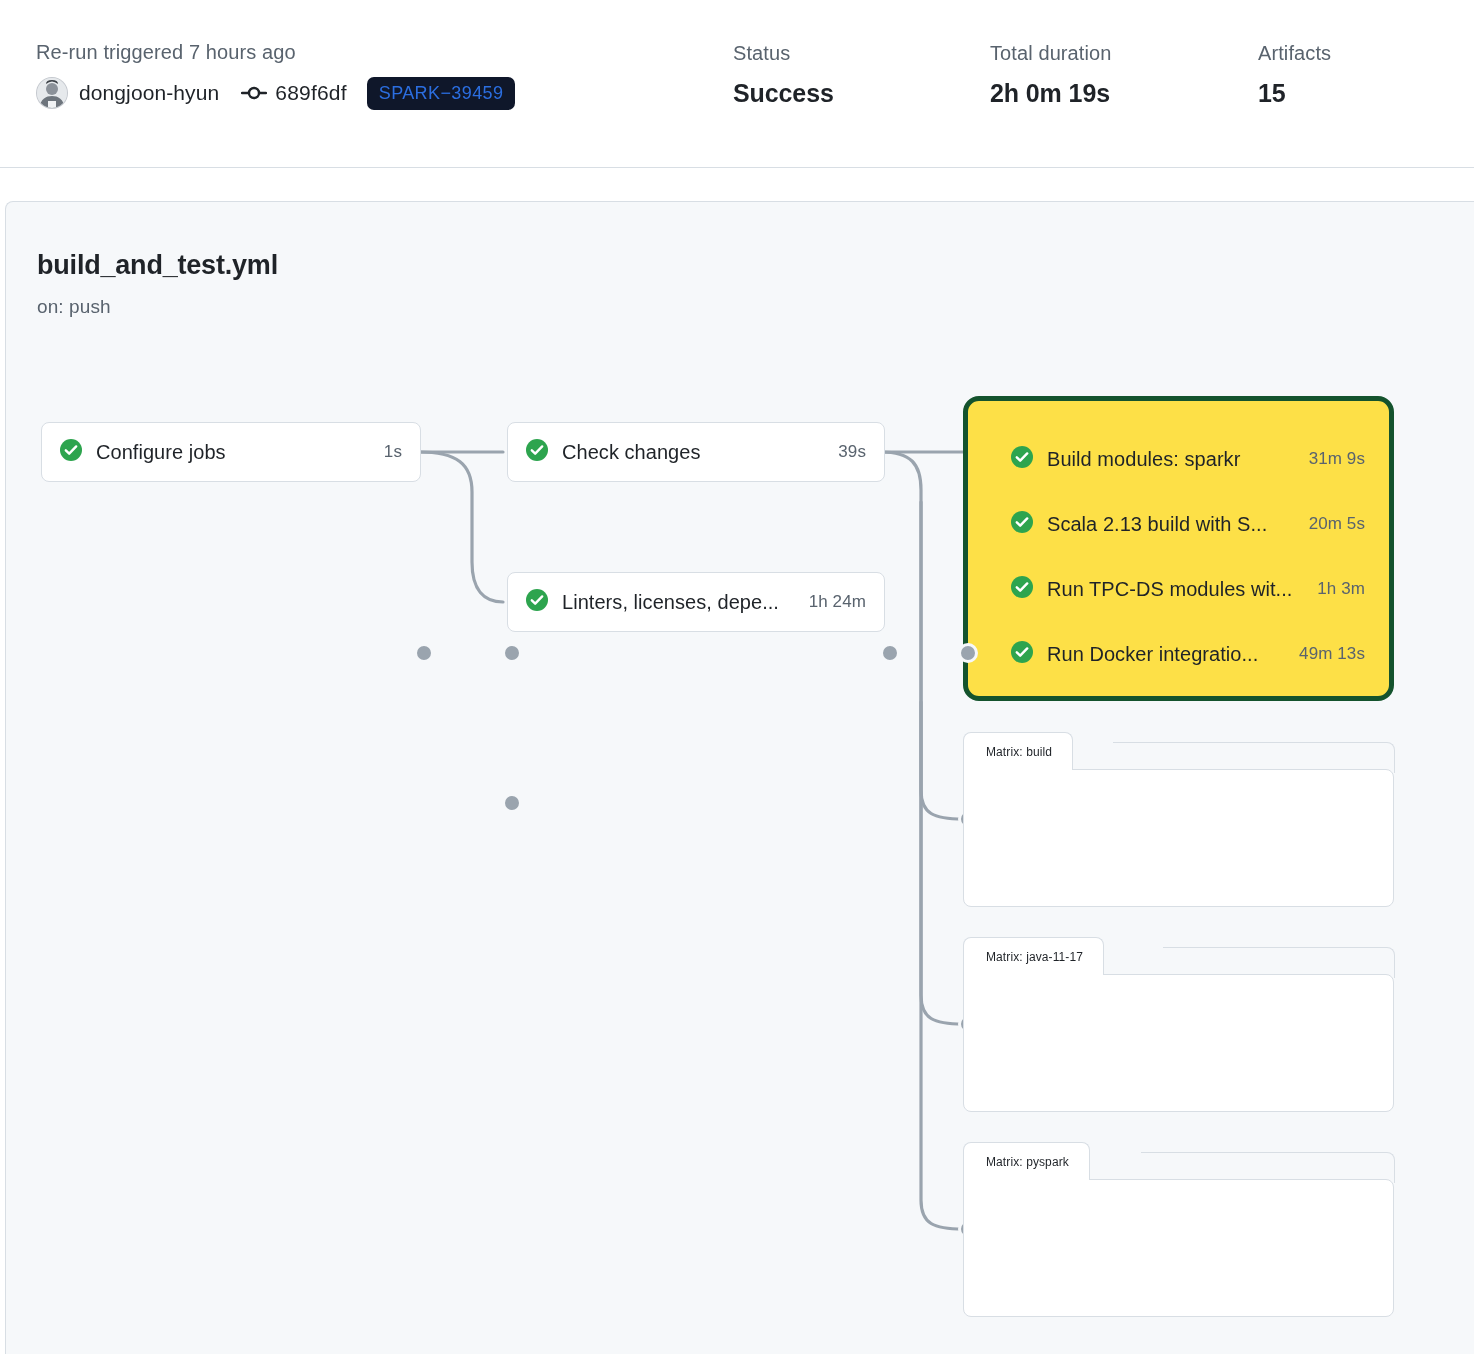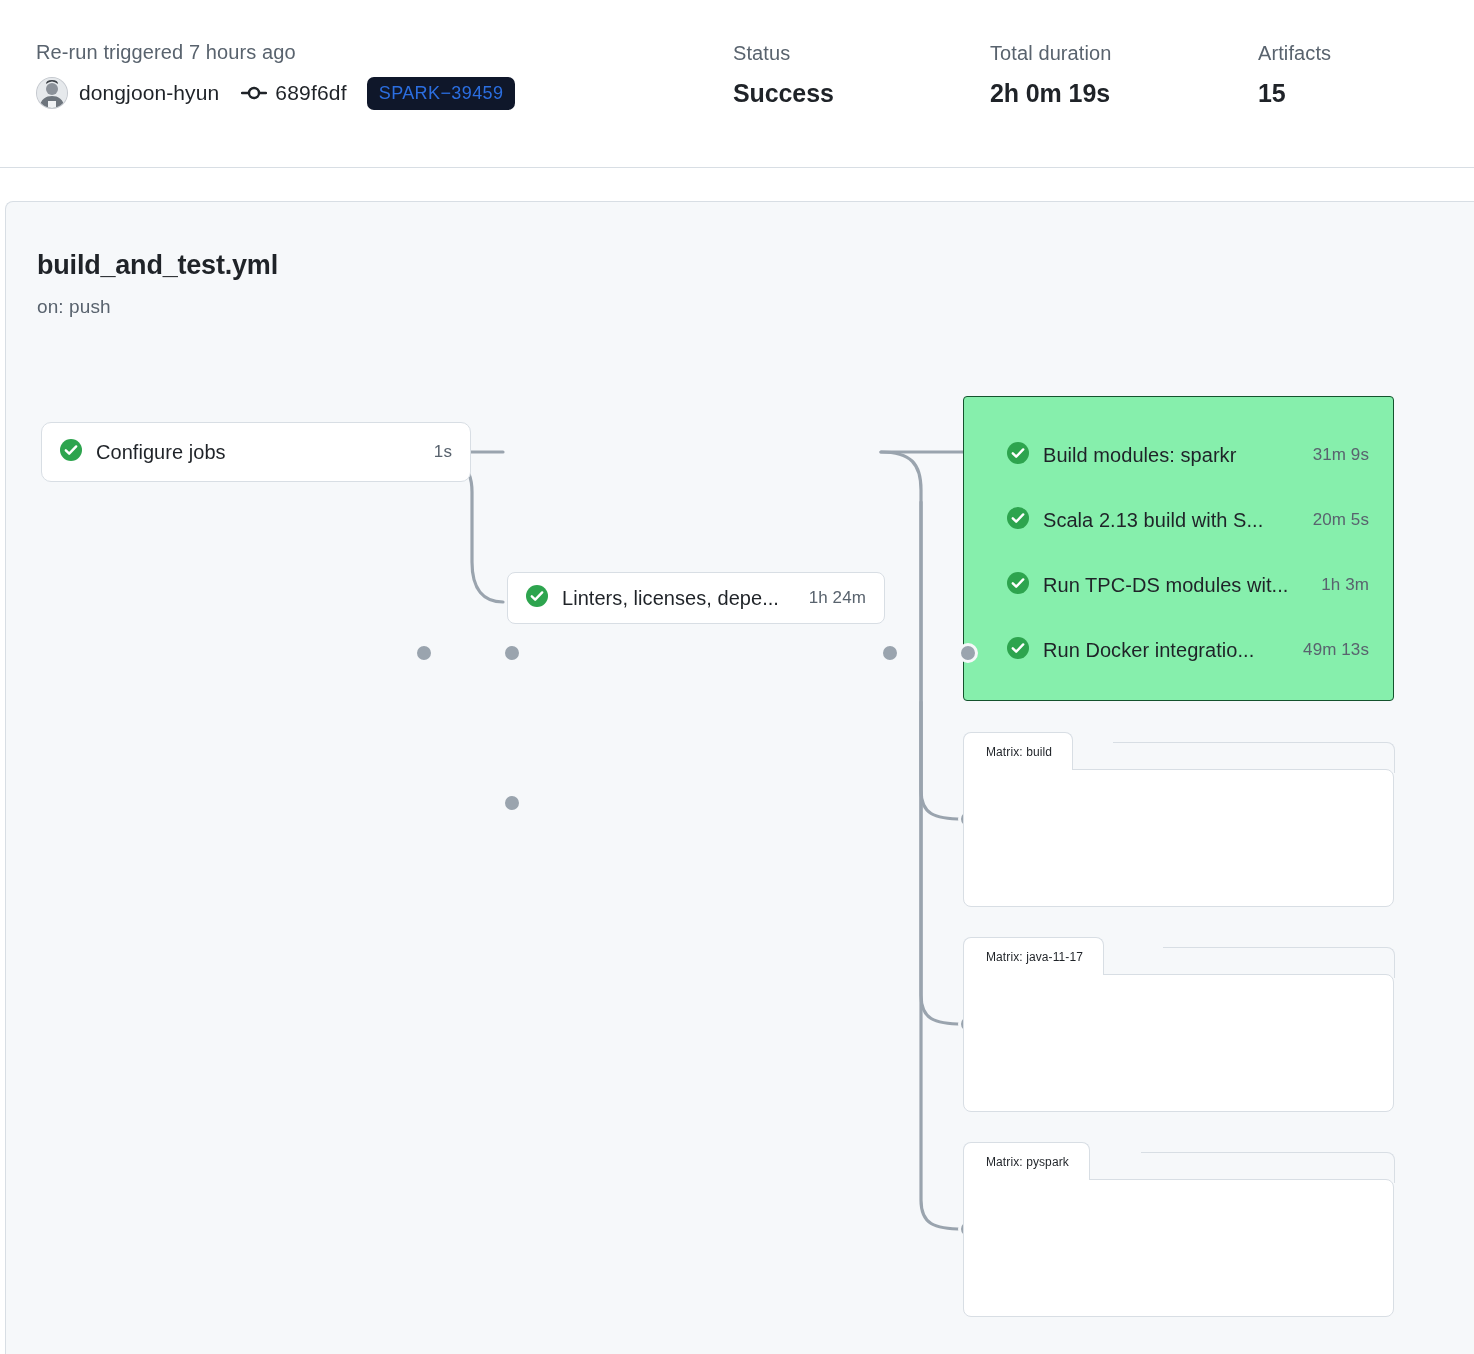--- a/index.html
+++ b/index.html
@@ -193,23 +193,23 @@
     background: #9aa4ae;
     border: 3px solid #f6f8fa;
     box-sizing: content-box;
     margin-left: -10px;
     margin-top: -10px;
   }
 
   
   .group-card {
     position: absolute;
-    background: #86efac;
-    border: 1px solid #14532d;
-    border-radius: 4px;
+    background: #fde047;
+    border: 5px solid #14532d;
+    border-radius: 16px;
     box-sizing: border-box;
   }
   .group-row {
     display: flex;
     align-items: center;
     height: 40px;
     padding: 0 24px 0 42px;
     box-sizing: border-box;
   }
   .group-row .chk { flex: 0 0 auto; }
@@ -359,36 +359,46 @@
         <path d="M875 250 L957 250"></path>
 
         <path d="M875 250 C905 250 915 262 915 288 L915 588 C915 612 928 617 957 617"></path>
 
         <path d="M915 300 L915 793 C915 817 928 822 957 822"></path>
 
         <path d="M915 500 L915 998 C915 1022 928 1027 957 1027"></path>
       </g>
     </svg>
 
-    <div class="node" style="left:35px; top:220px; width:430px; height:60px;border-radius:10px;">
+    <div class="node" style="left:35px; top:220px; width:380px; height:60px;">
       <span class="chk">
         <svg width="24" height="24" viewBox="0 0 24 24" aria-hidden="true">
           <circle cx="12" cy="12" r="11" fill="#2da44e"></circle>
           <path d="M6.8 12.3 l3.4 3.4 l7.0 -7.3" fill="none" stroke="#ffffff" stroke-width="2.4" stroke-linecap="round" stroke-linejoin="round"></path>
         </svg>
       </span>
       <span class="node-label">Configure jobs</span>
       <span class="node-time">1s</span>
     </div>
     <div class="dot" style="left:418px; top:451px;"></div>
 
+    <div class="node" style="left:501px; top:220px; width:378px; height:60px;">
+      <span class="chk">
+        <svg width="24" height="24" viewBox="0 0 24 24" aria-hidden="true">
+          <circle cx="12" cy="12" r="11" fill="#2da44e"></circle>
+          <path d="M6.8 12.3 l3.4 3.4 l7.0 -7.3" fill="none" stroke="#ffffff" stroke-width="2.4" stroke-linecap="round" stroke-linejoin="round"></path>
+        </svg>
+      </span>
+      <span class="node-label">Check changes</span>
+      <span class="node-time">39s</span>
+    </div>
     <div class="dot" style="left:506px; top:451px;"></div>
     <div class="dot" style="left:884px; top:451px;"></div>
 
-    <div class="node" style="left:501px; top:370px; width:378px; height:52px;">
+    <div class="node" style="left:501px; top:370px; width:378px; height:60px;">
       <span class="chk">
         <svg width="24" height="24" viewBox="0 0 24 24" aria-hidden="true">
           <circle cx="12" cy="12" r="11" fill="#2da44e"></circle>
           <path d="M6.8 12.3 l3.4 3.4 l7.0 -7.3" fill="none" stroke="#ffffff" stroke-width="2.4" stroke-linecap="round" stroke-linejoin="round"></path>
         </svg>
       </span>
       <span class="node-label">Linters, licenses, depe...</span>
       <span class="node-time">1h 24m</span>
     </div>
     <div class="dot" style="left:506px; top:601px;"></div>

